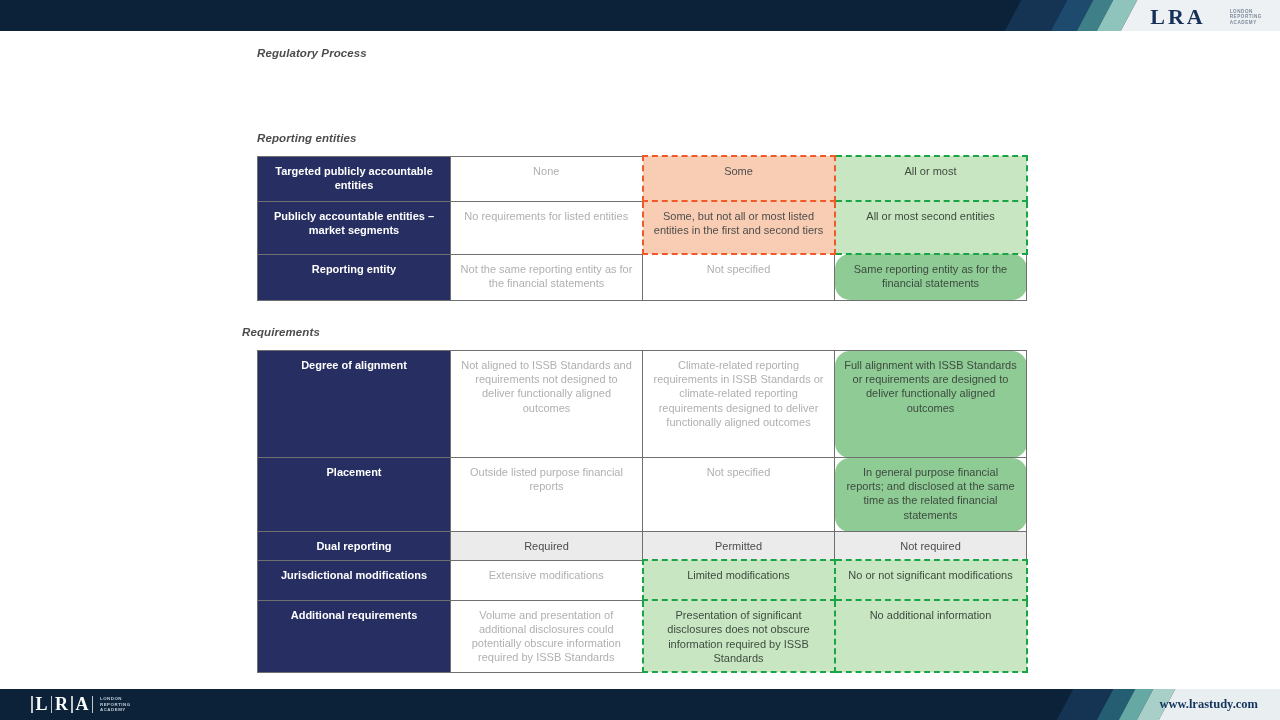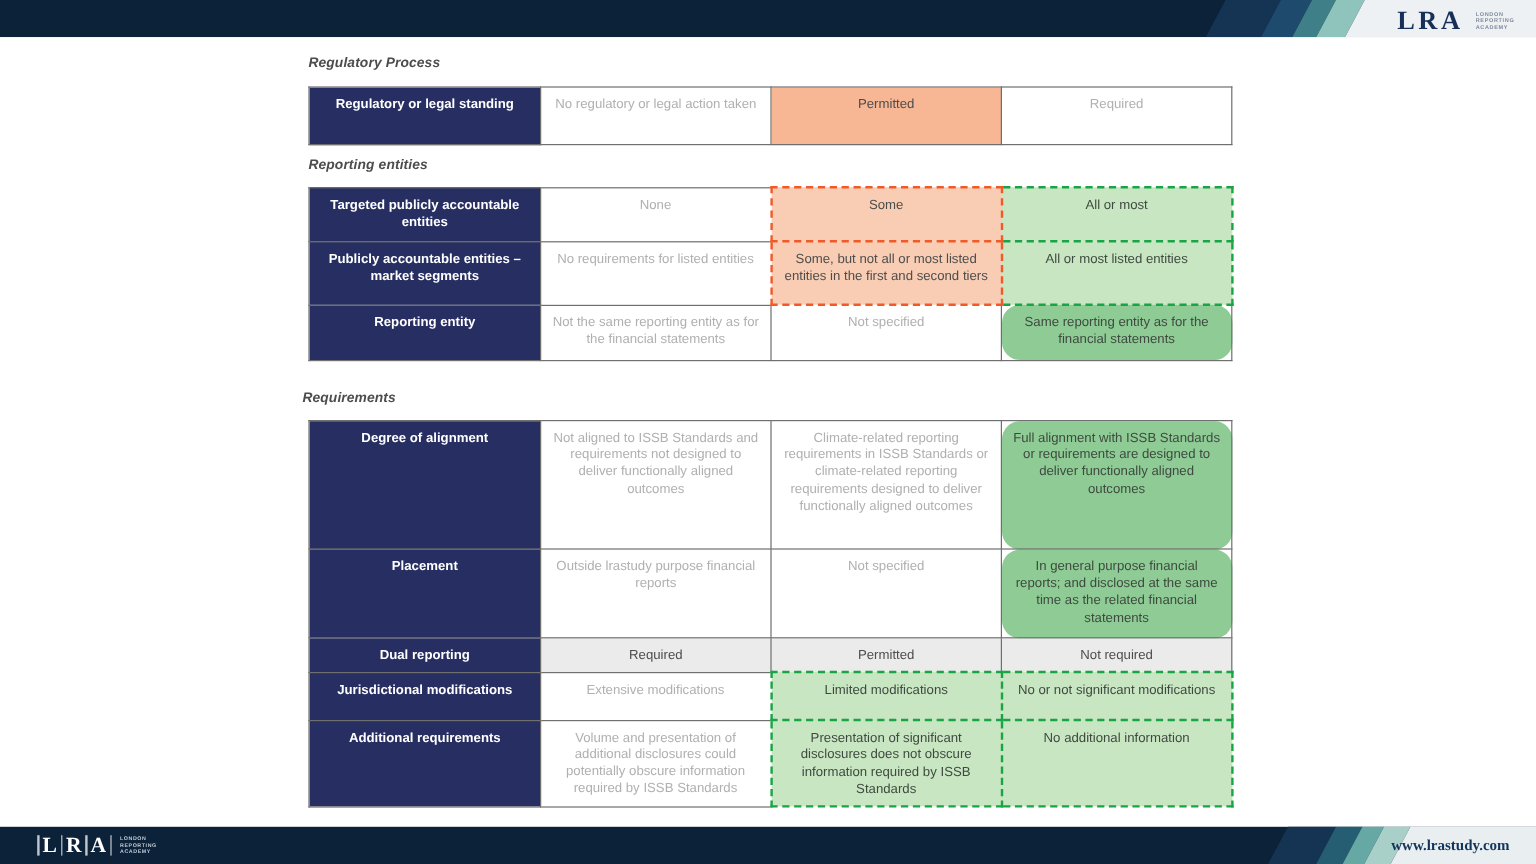--- a/index.html
+++ b/index.html
@@ -19,21 +19,21 @@
   }
   .band-diag { position: absolute; top: -20px; height: 90px; transform: skewX(-28deg); }
   .d1 { left: 1008px; width: 46px; background: #153453; }
   .d2 { left: 1054px; width: 26px; background: #1e4a6e; }
   .d3 { left: 1080px; width: 20px; background: #3f7f87; }
   .d4 { left: 1100px; width: 24px; background: #8fc4bd; }
   .d5 { left: 1124px; width: 170px; background: #eef1f3; }
 
   .top-logo {
     position: absolute; right: 18px; top: 4px;
-    display: flex; align-items: center; gap: 10px;
+    display: flex; align-items: center; gap: 24px;
   }
   .top-logo .lra {
     font-family: "Liberation Serif", serif;
     font-size: 22px; font-weight: 700; color: #16305a;
     letter-spacing: 3px;
   }
   .top-logo .sub {
     font-size: 4.6px; line-height: 5.6px; font-weight: 700;
     color: #7c8b9c; letter-spacing: .55px;
   }
@@ -124,85 +124,69 @@
       <span style="display:block">LONDON</span>
       <span style="display:block">REPORTING</span>
       <span style="display:block">ACADEMY</span>
     </span>
   </div>
 </div>
 
 <div class="stage">
 
   <div class="sec-title" style="top:16px;left:257px">Regulatory Process</div>
-  <table class="tbl" style="top:41px">
-    <colgroup>
-        <col class="c-lbl">
-        <col class="c-d">
-        <col class="c-d">
-        <col class="c-d">
-      </colgroup>
-    <tbody>
-      <tr>
-        <td class="lbl" style="height:48px">Regulatory or legal standing</td>
-        <td class="cell">No regulatory or legal action taken</td>
-        <td class="cell orange">Permitted</td>
-        <td class="cell">Required</td>
-      </tr>
-    </tbody>
-  </table>
 
   <div class="sec-title" style="top:101px;left:257px">Reporting entities</div>
   <table class="tbl" style="top:124px">
     <colgroup>
         <col class="c-lbl">
         <col class="c-d">
         <col class="c-d">
         <col class="c-d">
       </colgroup>
     <tbody>
       <tr>
         <td class="lbl" style="height:45px">Targeted publicly accountable entities</td>
         <td class="cell">None</td>
         <td class="cell orange-l dash-o">Some</td>
         <td class="cell green-l dash-g">All or most</td>
       </tr>
       <tr>
         <td class="lbl" style="height:53px">Publicly accountable entities – market segments</td>
         <td class="cell">No requirements for listed entities</td>
         <td class="cell orange-l dash-o">Some, but not all or most listed entities in the first and second tiers</td>
-        <td class="cell green-l dash-g">All or most listed entities</td>
+        <td class="cell green-l dash-g">All or most second entities</td>
       </tr>
       <tr>
         <td class="lbl" style="height:46px">Reporting entity</td>
         <td class="cell">Not the same reporting entity as for the financial statements</td>
         <td class="cell">Not specified</td>
         <td class="cell green">Same reporting entity as for the financial statements</td>
       </tr>
     </tbody>
   </table>
 
-  <div class="sec-title" style="top:295px;left:252px">Requirements</div>
+  <div class="sec-title" style="top:295px;left:242px">Requirements</div>
   <table class="tbl" style="top:319px">
     <colgroup>
         <col class="c-lbl">
         <col class="c-d">
         <col class="c-d">
         <col class="c-d">
       </colgroup>
     <tbody>
       <tr>
         <td class="lbl" style="height:107px">Degree of alignment</td>
         <td class="cell">Not aligned to ISSB Standards and requirements not designed to deliver functionally aligned outcomes</td>
         <td class="cell">Climate-related reporting requirements in ISSB Standards or climate-related reporting requirements designed to deliver functionally aligned outcomes</td>
         <td class="cell green">Full alignment with ISSB Standards or requirements are designed to deliver functionally aligned outcomes</td>
       </tr>
       <tr>
         <td class="lbl" style="height:74px">Placement</td>
-        <td class="cell">Outside lrastudy purpose financial reports</td>
+        <td class="cell">Outside listed purpose financial reports</td>
         <td class="cell">Not specified</td>
         <td class="cell green">In general purpose financial reports; and disclosed at the same time as the related financial statements</td>
       </tr>
       <tr>
         <td class="lbl" style="height:28px">Dual reporting</td>
         <td class="cell gray">Required</td>
         <td class="cell gray">Permitted</td>
         <td class="cell gray">Not required</td>
       </tr>
       <tr>

